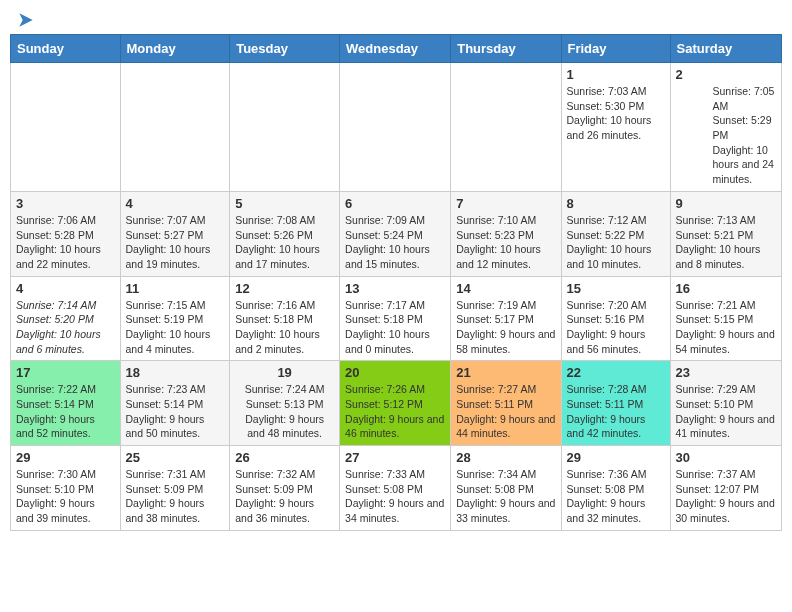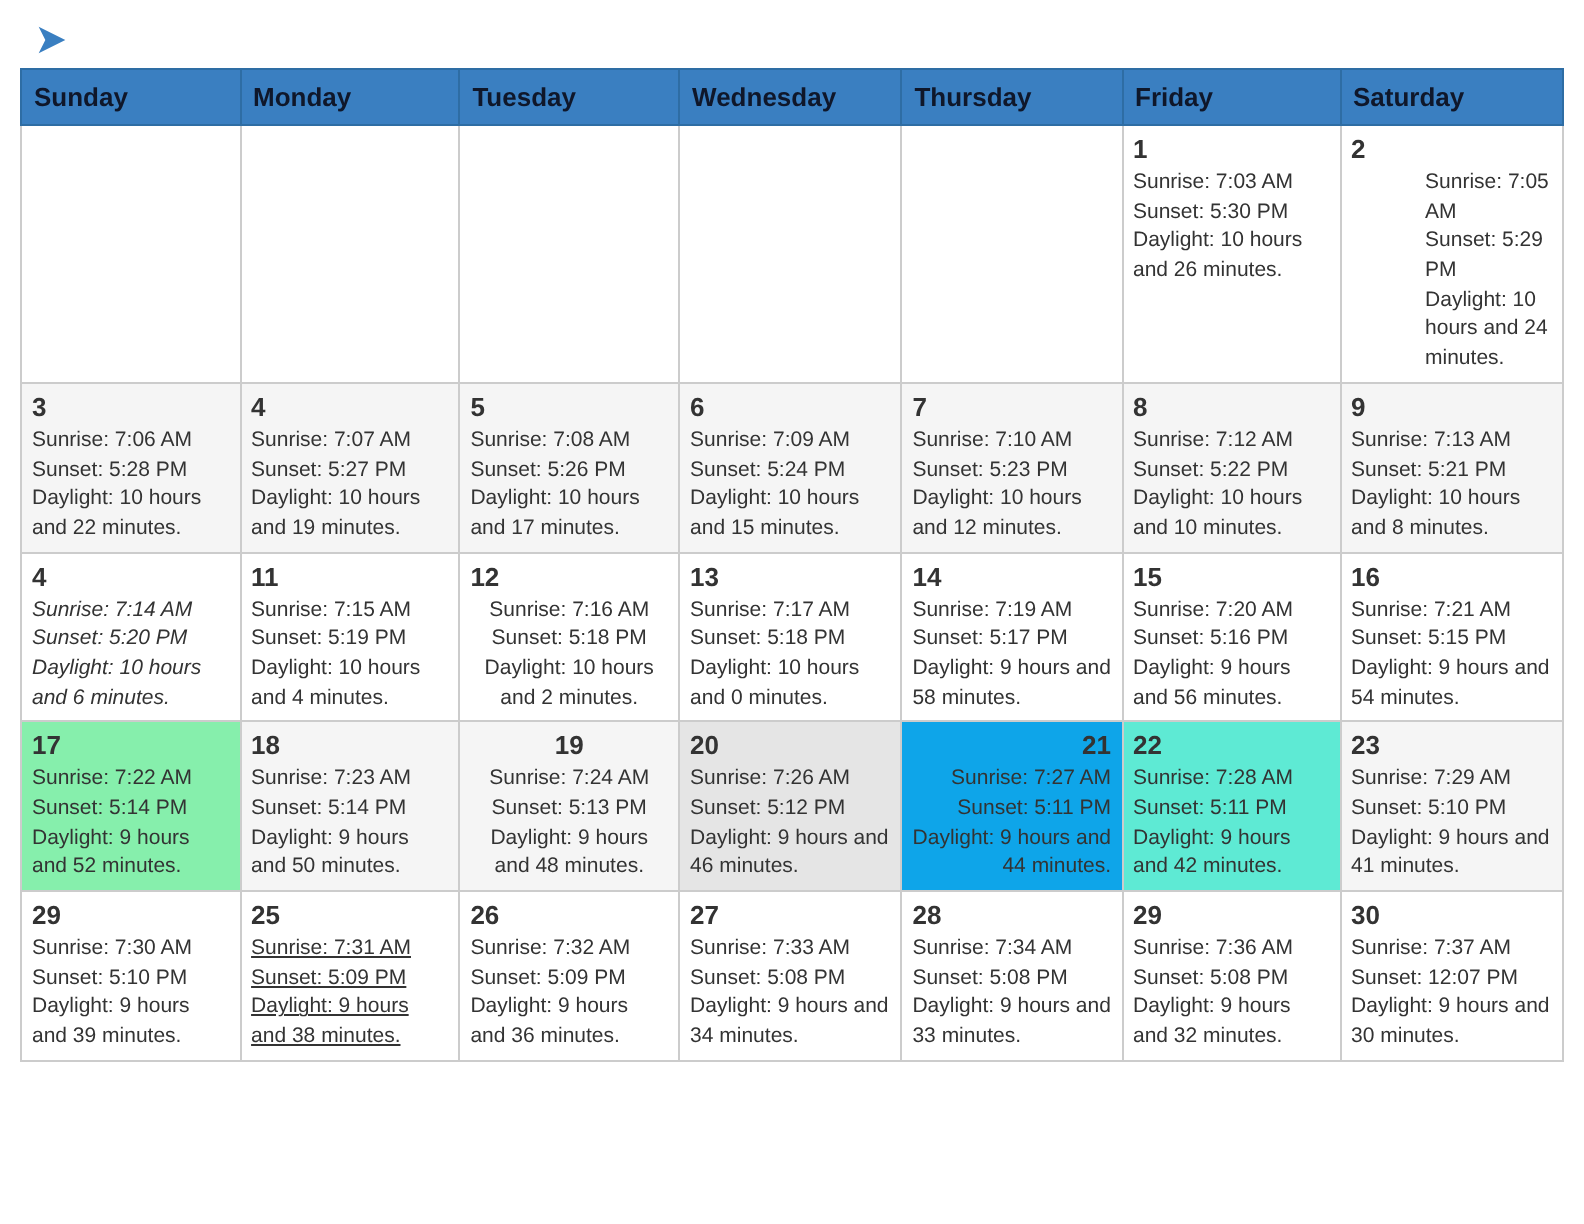--- a/index.html
+++ b/index.html
@@ -43,21 +43,21 @@
       font-size: 16px;
       color: #555;
     }
     .calendar {
       width: 100%;
       border-collapse: collapse;
       border: 1px solid #ccc;
     }
     .calendar th {
       background-color: #3a7fc1;
-      color: #0f172a;
+      color: #ffffff;
       text-align: left;
       padding: 6px 6px;
       font-size: 13px;
       font-weight: bold;
       border: 1px solid #2e6da4;
     }
     .calendar td {
       vertical-align: top;
       padding: 4px 5px;
       border: 1px solid #ccc;
@@ -188,21 +188,21 @@
 Daylight: 10 hours and 6 minutes.</div>
         </td>
         <td>
           <span class="day-number">11</span>
           <div class="day-info" style="white-space: pre-line;">Sunrise: 7:15 AM
 Sunset: 5:19 PM
 Daylight: 10 hours and 4 minutes.</div>
         </td>
         <td>
           <span class="day-number">12</span>
-          <div class="day-info" style="white-space: pre-line; text-align: center;">Sunrise: 7:16 AM
+          <div class="day-info" style="white-space: pre-line;">Sunrise: 7:16 AM
 Sunset: 5:18 PM
 Daylight: 10 hours and 2 minutes.</div>
         </td>
         <td>
           <span class="day-number">13</span>
           <div class="day-info" style="white-space: pre-line;">Sunrise: 7:17 AM
 Sunset: 5:18 PM
 Daylight: 10 hours and 0 minutes.</div>
         </td>
         <td>
@@ -236,27 +236,27 @@
           <div class="day-info" style="white-space: pre-line;">Sunrise: 7:23 AM
 Sunset: 5:14 PM
 Daylight: 9 hours and 50 minutes.</div>
         </td>
         <td style="background: rgb(245, 245, 245); text-align: center;">
           <span class="day-number">19</span>
           <div class="day-info" style="white-space: pre-line;">Sunrise: 7:24 AM
 Sunset: 5:13 PM
 Daylight: 9 hours and 48 minutes.</div>
         </td>
-        <td style="background: #e5e5e5;">
+        <td style="background: #84cc16;">
           <span class="day-number">20</span>
           <div class="day-info" style="white-space: pre-line;">Sunrise: 7:26 AM
 Sunset: 5:12 PM
 Daylight: 9 hours and 46 minutes.</div>
         </td>
-        <td style="background: #0ea5e9; text-align: right;">
+        <td style="background: #fdba74;">
           <span class="day-number">21</span>
           <div class="day-info" style="white-space: pre-line;">Sunrise: 7:27 AM
 Sunset: 5:11 PM
 Daylight: 9 hours and 44 minutes.</div>
         </td>
         <td style="background: #5eead4;">
           <span class="day-number">22</span>
           <div class="day-info" style="white-space: pre-line;">Sunrise: 7:28 AM
 Sunset: 5:11 PM
 Daylight: 9 hours and 42 minutes.</div>
@@ -270,21 +270,21 @@
       </tr>
       <tr>
         <td>
           <span class="day-number">29</span>
           <div class="day-info" style="white-space: pre-line;">Sunrise: 7:30 AM
 Sunset: 5:10 PM
 Daylight: 9 hours and 39 minutes.</div>
         </td>
         <td>
           <span class="day-number">25</span>
-          <div class="day-info" style="white-space: pre-line; text-decoration: underline;">Sunrise: 7:31 AM
+          <div class="day-info" style="white-space: pre-line;">Sunrise: 7:31 AM
 Sunset: 5:09 PM
 Daylight: 9 hours and 38 minutes.</div>
         </td>
         <td>
           <span class="day-number">26</span>
           <div class="day-info" style="white-space: pre-line;">Sunrise: 7:32 AM
 Sunset: 5:09 PM
 Daylight: 9 hours and 36 minutes.</div>
         </td>
         <td>

